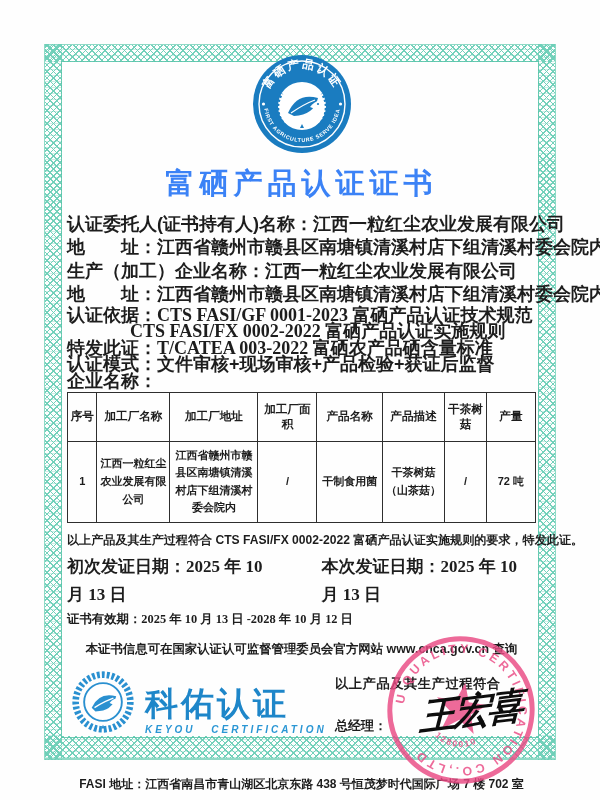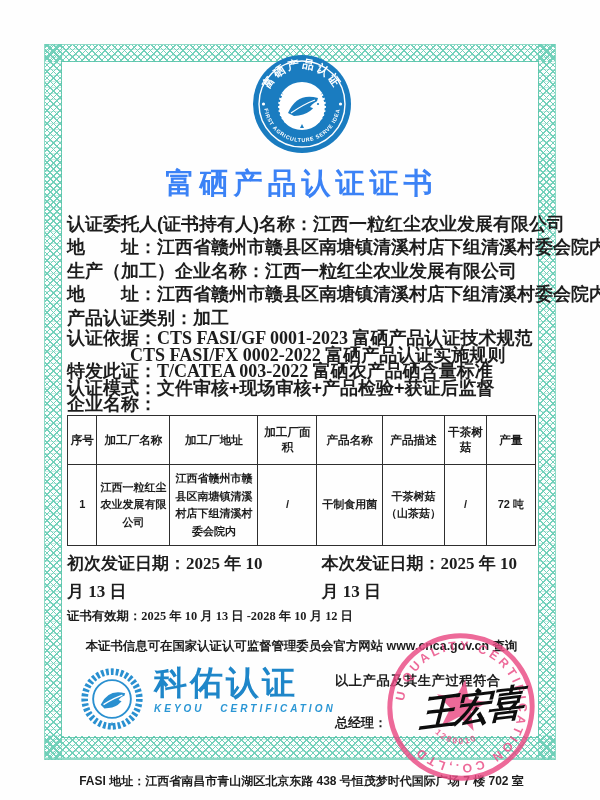--- a/index.html
+++ b/index.html
@@ -42,21 +42,21 @@
   table.scope th{font-size:11.6px;padding:9px 1px;}
   table.scope td{font-size:11px;padding:5px 2px;line-height:1.6;}
 
   .statement{margin-top:9px;font-size:12.1px;font-weight:bold;white-space:nowrap;}
   .dates-row{display:flex;margin-top:4px;font-size:17px;font-weight:bold;line-height:1.65;}
   .dates-col2{margin-left:40px;}
   .validity-row{font-size:12.4px;font-weight:bold;line-height:1.65;}
   .query-note{margin-top:11px;text-align:center;font-size:12.4px;font-weight:bold;}
 
   .issuer{position:relative;margin-top:7px;height:96px;}
-  .keyou-logo{position:absolute;left:12px;top:4px;display:flex;align-items:flex-start;}
+  .keyou-logo{position:absolute;left:3px;top:4px;display:flex;align-items:flex-end;}
   .keyou-text{margin-left:9px;}
   .keyou-cn{font-size:33px;font-weight:bold;color:#1e86c9;letter-spacing:3px;line-height:1;}
   .keyou-en{font-size:10px;font-weight:bold;font-style:italic;color:#2a96d4;letter-spacing:3px;word-spacing:10px;margin-top:4px;}
   .issuer-right{position:absolute;left:268px;top:10px;font-weight:bold;}
   .company{font-size:13.3px;letter-spacing:.5px;}
   .manager-row{margin-top:24px;font-size:13px;}
   .signature{
     position:absolute;left:352px;top:22px;font-size:37px;font-weight:bold;font-style:italic;
     color:#0d0d0d;transform:rotate(-7deg) skewX(-8deg);letter-spacing:-3px;z-index:5;
   }
@@ -108,23 +108,20 @@
       <span>认证委托人(证书持有人)名称：</span><span>江西一粒红尘农业发展有限公司</span>
     </div>
     <div class="row">
       <span>地　　址：</span><span>江西省赣州市赣县区南塘镇清溪村店下组清溪村委会院内</span>
     </div>
     <div class="row">
       <span>生产（加工）企业名称：</span><span>江西一粒红尘农业发展有限公司</span>
     </div>
     <div class="row">
       <span>地　　址：</span><span>江西省赣州市赣县区南塘镇清溪村店下组清溪村委会院内</span>
-    </div>
-    <div class="row">
-      <span>产品认证类别：</span><span>加工</span>
     </div>
     <div class="basis-block">
       <div class="row">
         <span>认证依据：</span><span class="lat">CTS FASI/GF 0001-2023 富硒产品认证技术规范</span>
       </div>
       <div class="row basis-indent">
         <span class="lat">CTS FASI/FX 0002-2022 富硒产品认证实施规则</span>
       </div>
       <div class="row">
         <span>特发此证：</span><span class="lat">T/CATEA 003-2022 富硒农产品硒含量标准</span>
@@ -168,20 +165,21 @@
         <td>江西省赣州市赣县区南塘镇清溪村店下组清溪村委会院内</td>
         <td>/</td>
         <td>干制食用菌</td>
         <td>干茶树菇（山茶菇）</td>
         <td>/</td>
         <td>72 吨</td>
       </tr>
     </tbody>
   </table>
 
+  <div class="statement">以上产品及其生产过程符合 CTS FASI/FX 0002-2022 富硒产品认证实施规则的要求，特发此证。</div>
 
   <div class="dates-row">
     <div>
       <span>初次发证日期：</span><span class="lat">2025 年 10 月 13 日</span>
     </div>
     <div class="dates-col2">
       <span>本次发证日期：</span><span class="lat">2025 年 10 月 13 日</span>
     </div>
   </div>
   <div class="validity-row">

